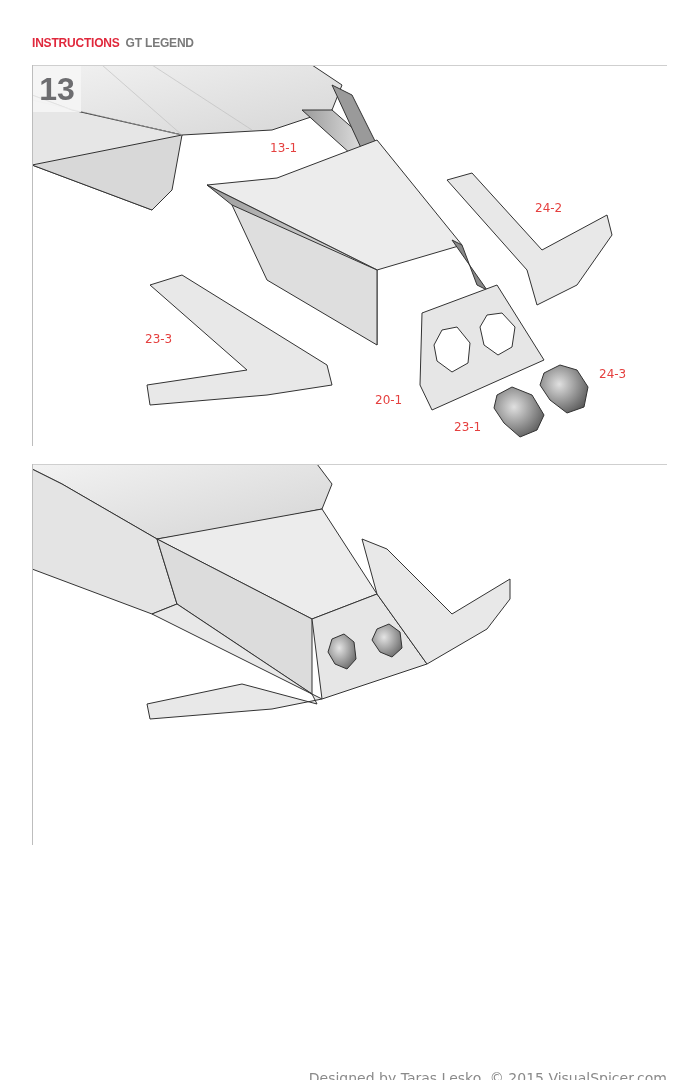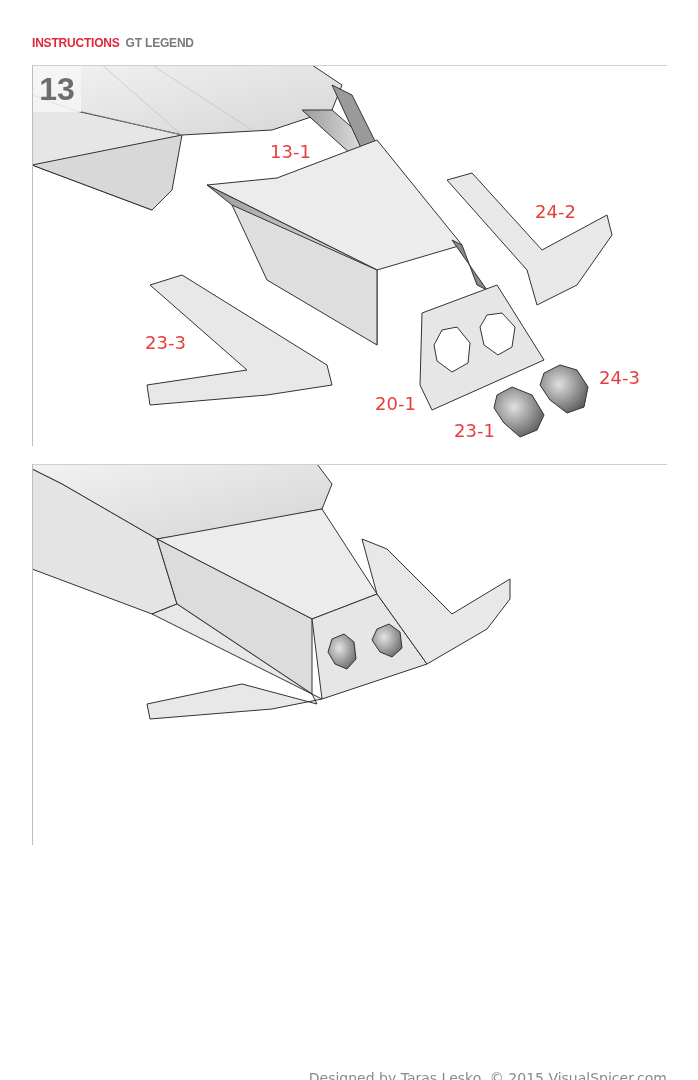--- a/index.html
+++ b/index.html
@@ -5,21 +5,21 @@
   html,body{margin:0;padding:0;background:#fff;}
   body{width:698px;height:1080px;position:relative;overflow:hidden;font-family:"Liberation Sans",sans-serif;}
   .header{position:absolute;left:32px;top:36px;font-size:12px;font-weight:bold;letter-spacing:-0.2px;font-family:"Liberation Sans",sans-serif;}
   .header .a{color:#e0283c;}
   .header .b{color:#7a7a7a;margin-left:6px;}
   .panel{position:absolute;left:32px;width:635px;height:381px;}
   .panel .top-line{position:absolute;left:0;top:0;width:635px;height:1px;background:#cfcfcf;}
   .panel .left-line{position:absolute;left:0;top:0;width:1px;height:381px;background:#bdbdbd;}
   .panel svg{position:absolute;left:0;top:0;}
   .step{position:absolute;left:1px;top:1px;width:48px;height:46px;background:rgba(245,245,245,0.9);color:#6d6d70;font-size:32px;font-weight:bold;line-height:46px;text-align:center;font-family:"Liberation Sans",sans-serif;}
-  .lbl{position:absolute;color:#e5403f;font-size:18px;font-family:"DejaVu Sans",sans-serif;}
+  .lbl{position:absolute;color:#e5403f;font-size:12px;font-family:"DejaVu Sans",sans-serif;}
   .footer{position:absolute;right:31px;top:1028px;color:#8a8a8a;font-size:14px;font-family:"DejaVu Sans",sans-serif;margin-top:42px;}
 </style>
 </head>
 <body>
 
 <div class="header">
   <span class="a">INSTRUCTIONS</span><span class="b">GT LEGEND</span>
 </div>
 
 <div class="panel" style="top:65px;">

